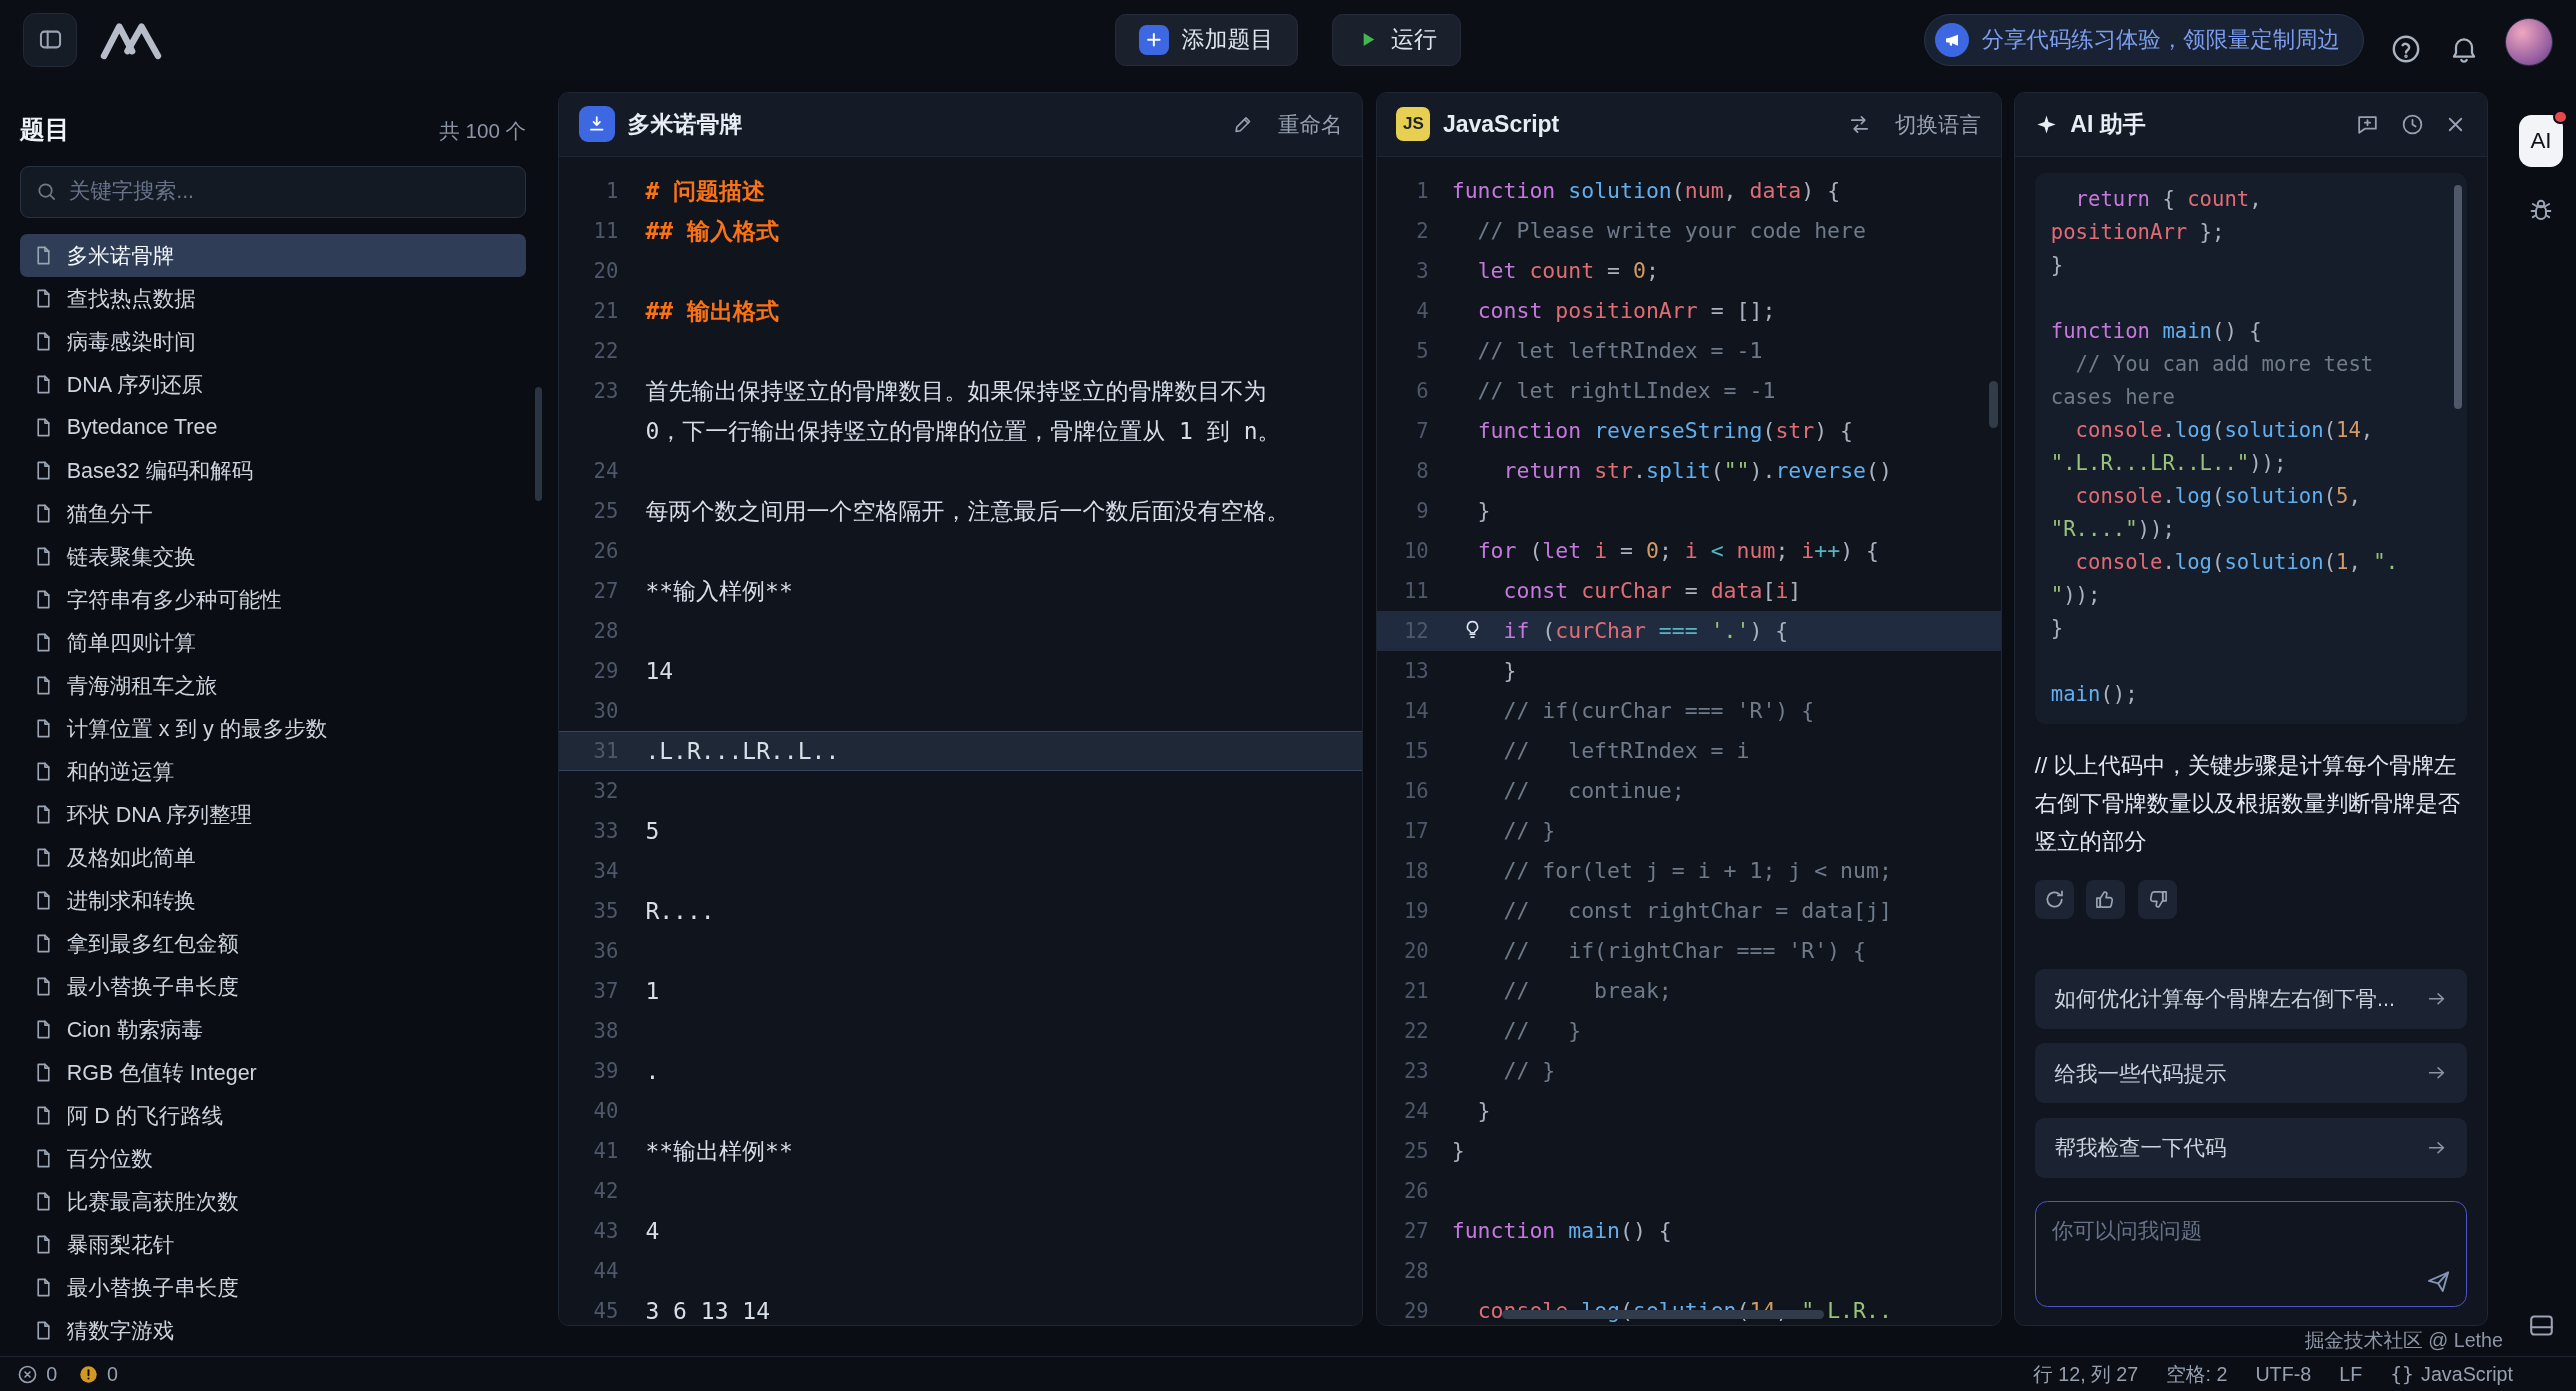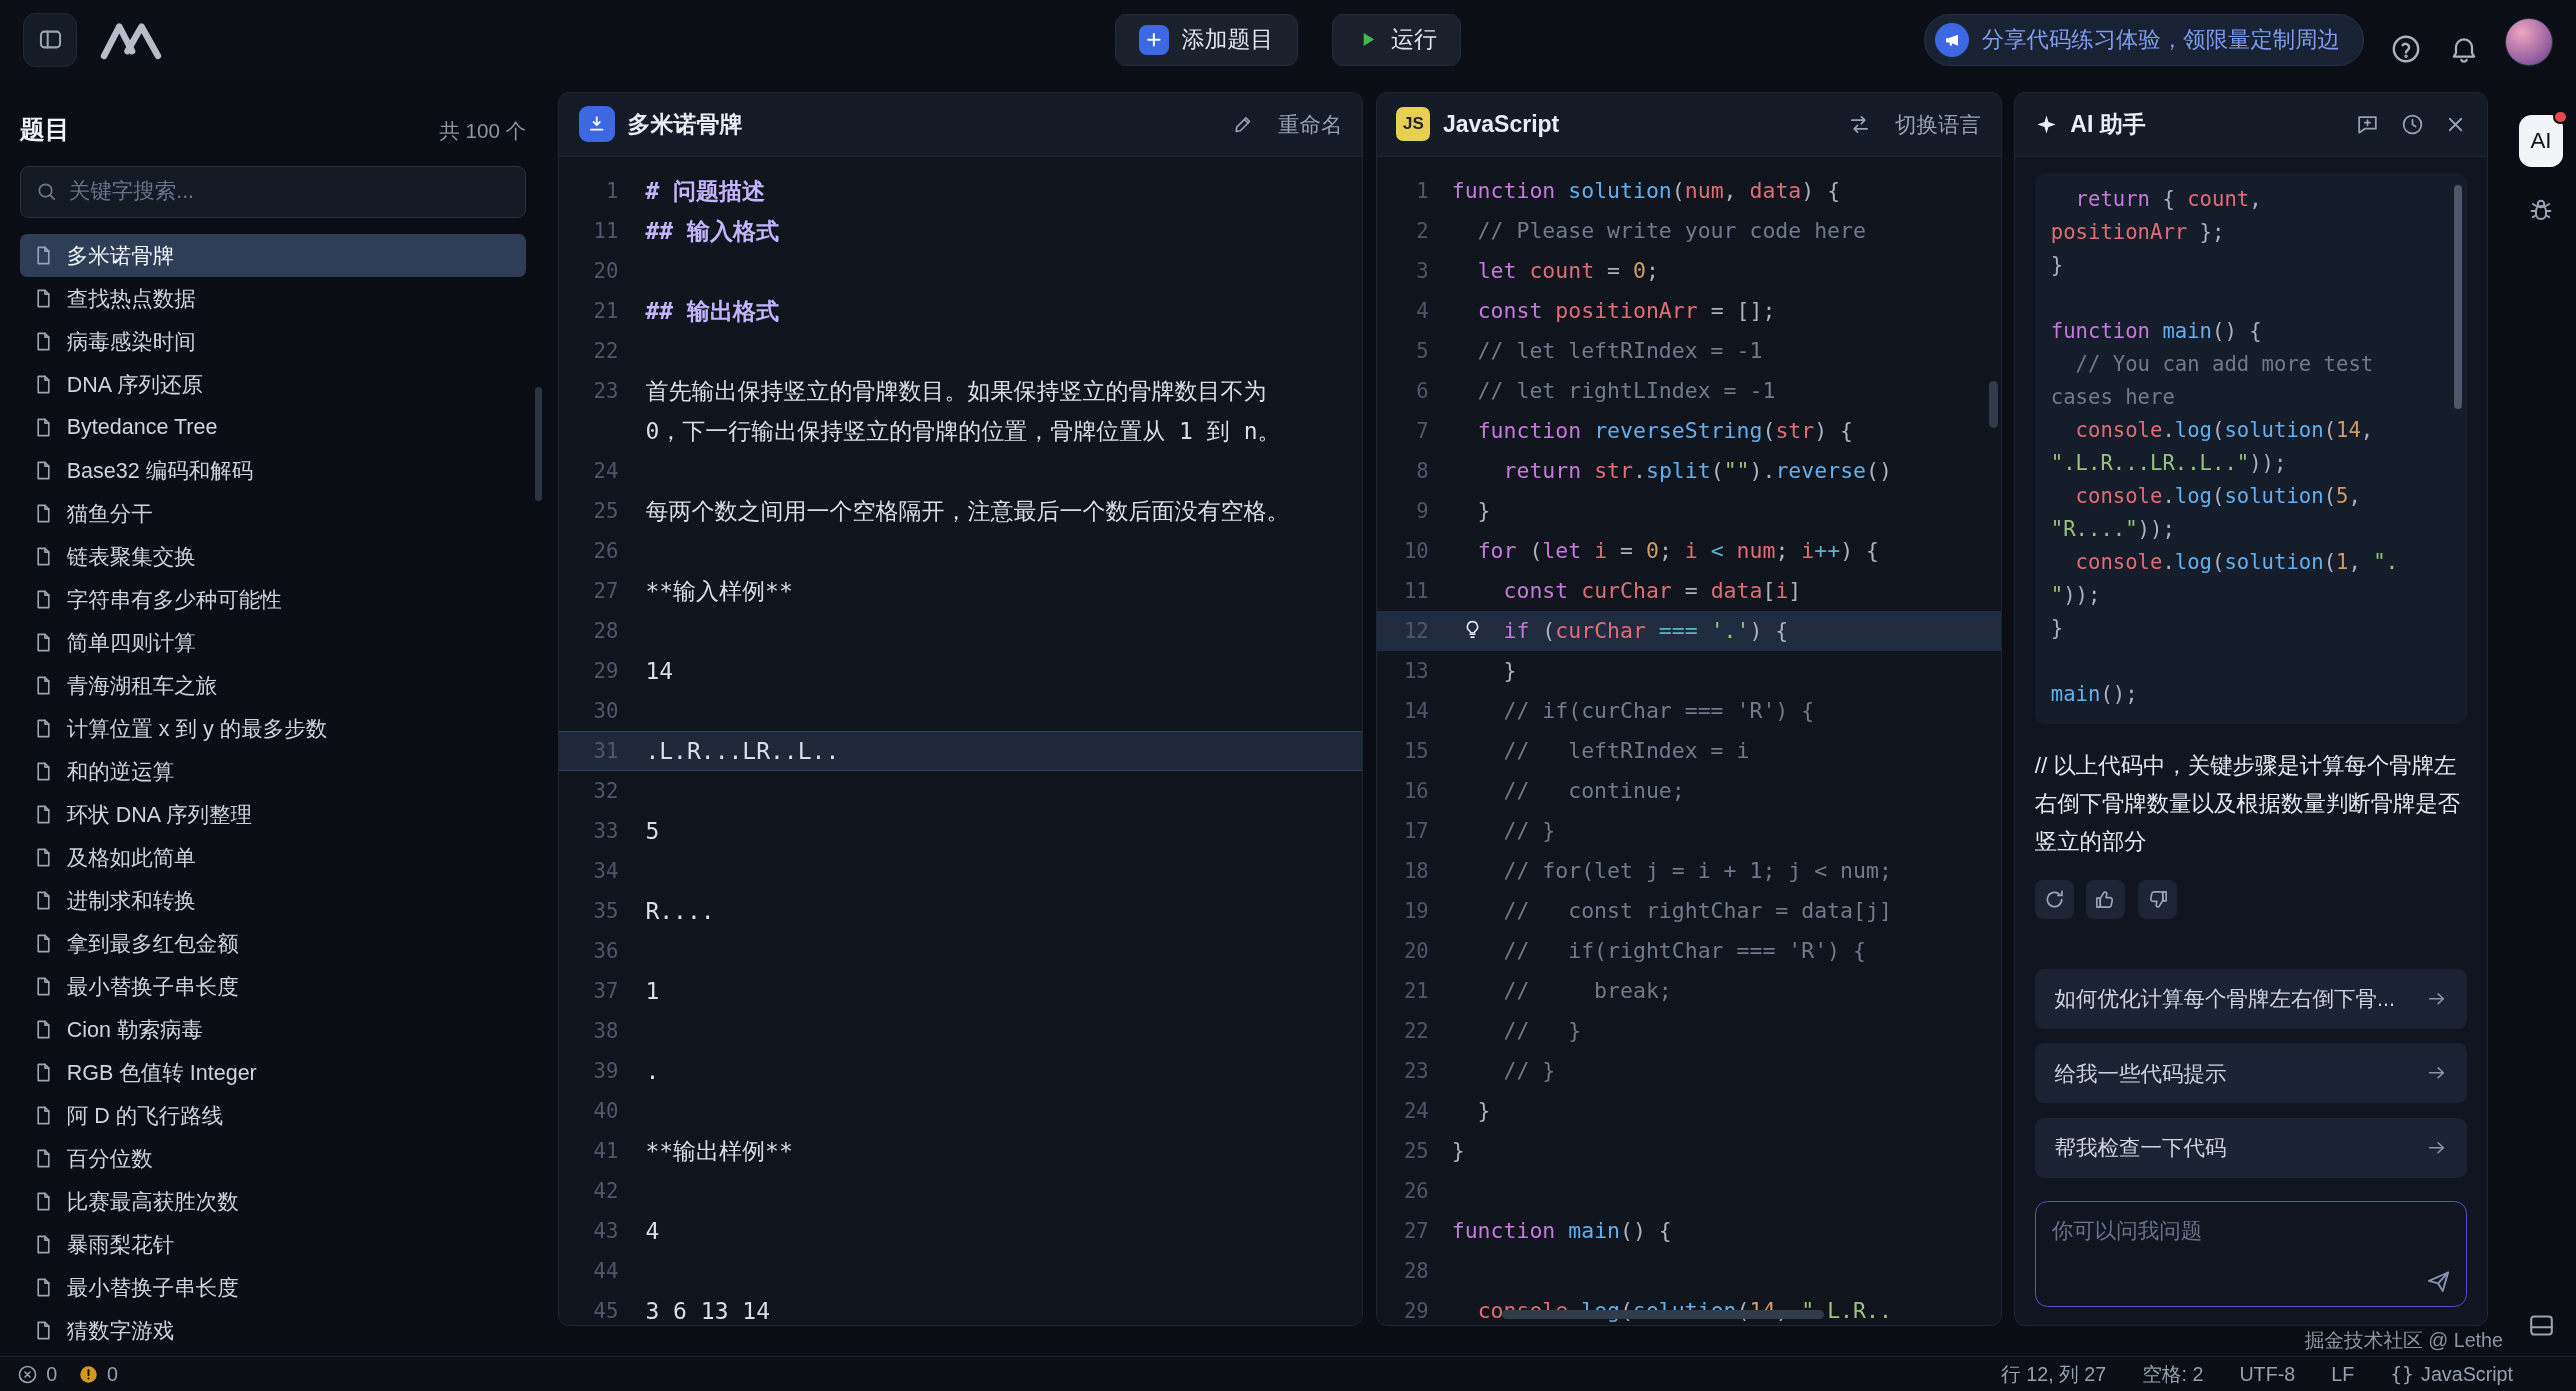--- a/index.html
+++ b/index.html
@@ -42,21 +42,21 @@
   .side-item .ic { color:#9aa4b2; flex:0 0 auto; }
   .side-item.sel { background:#2f3d56; color:#f2f5fa; }
   .side-sb { position:absolute; right:3.6px; top:295px; width:7.2px; height:114px; border-radius:3.6px; background:#2b3442; }
 
   
   .ebody { flex:1; min-height:0; padding-top:14.3px; position:relative; background:#0f141d; overflow:hidden; }
   .row, .crow { display:flex; line-height:40px; position:relative; }
   .ln { flex:0 0 86px; text-align:right; padding-right:27px; color:#4e586a; font-family:"DejaVu Sans Mono","Liberation Mono",monospace; font-size:20.6px; }
   .lc { flex:1; white-space:pre-wrap; word-break:break-all; font-family:"DejaVu Sans Mono","Liberation Mono",monospace; font-size:23px; color:#d8dee8; padding-right:54px; }
   .row.active { background:#1e2837; box-shadow:inset 0 0.9px 0 #36435c, inset 0 -0.9px 0 #36435c; }
-  .md-h { color:#c4b5fd; font-weight:700; }
+  .md-h { color:#f97316; font-weight:700; }
   .md-panel { width:805px; }
 
   .code-panel { width:626px; }
   .crow .ln { flex:0 0 75px; padding-right:23px; }
   .cc { flex:1; white-space:pre; overflow:hidden; font-family:"DejaVu Sans Mono","Liberation Mono",monospace; font-size:21.5px; color:#abb2bf; }
   .crow.active { background:#202b40; }
   .crow .bulb { position:absolute; left:84px; top:7.2px; color:#dfe5ee; }
   .tk-k{color:#c678dd} .tk-f{color:#61afef} .tk-v{color:#e06c75} .tk-s{color:#98c379}
   .tk-n{color:#d19a66} .tk-c{color:#6f7a8a} .tk-d{color:#abb2bf} .tk-o{color:#56b6c2}
   .vsb { position:absolute; right:2.7px; top:224px; width:9px; height:47px; border-radius:4.5px; background:#313b4a; }
@@ -87,21 +87,21 @@
   .ai-btn { width:44px; height:52px; background:#f2f4f8; color:#10131a; border-radius:12.5px; font-weight:400; font-size:22.4px; display:flex; align-items:center; justify-content:center; position:relative; cursor:pointer; }
   .ai-btn .dot { position:absolute; top:-4.5px; right:-4.5px; width:14.3px; height:14.3px; border-radius:50%; background:#e5484d; border:2.7px solid #0a0d13; }
   .rail-ic { color:#9aa4b4; cursor:pointer; display:flex; }
   .rail-bottom { margin-top:auto; }
   .credit { position:absolute; right:73px; bottom:1.8px; font-size:19.7px; color:#8b95a5; }
 
   
   .statusbar { flex:0 0 36px; background:#0b0e15; border-top:0.9px solid #1c232e; display:flex; align-items:center; padding:0 63px 0 16px; font-size:19.7px; color:#95a0b0; }
   .sb-left { display:flex; align-items:center; gap:7.2px; margin-right:auto; }
   .sb-left .cnt { margin-right:12.5px; }
-  .sb-right { display:flex; align-items:center; gap:36px; }
+  .sb-right { display:flex; align-items:center; gap:28px; }
   .st-item { display:flex; align-items:center; gap:7.2px; cursor:pointer; white-space:nowrap; }
   .braces { font-family:"DejaVu Sans Mono",monospace; }
 
   .ic svg { display:block; }
 </style>
 </head>
 <body>
 
 <div class="app">
 

